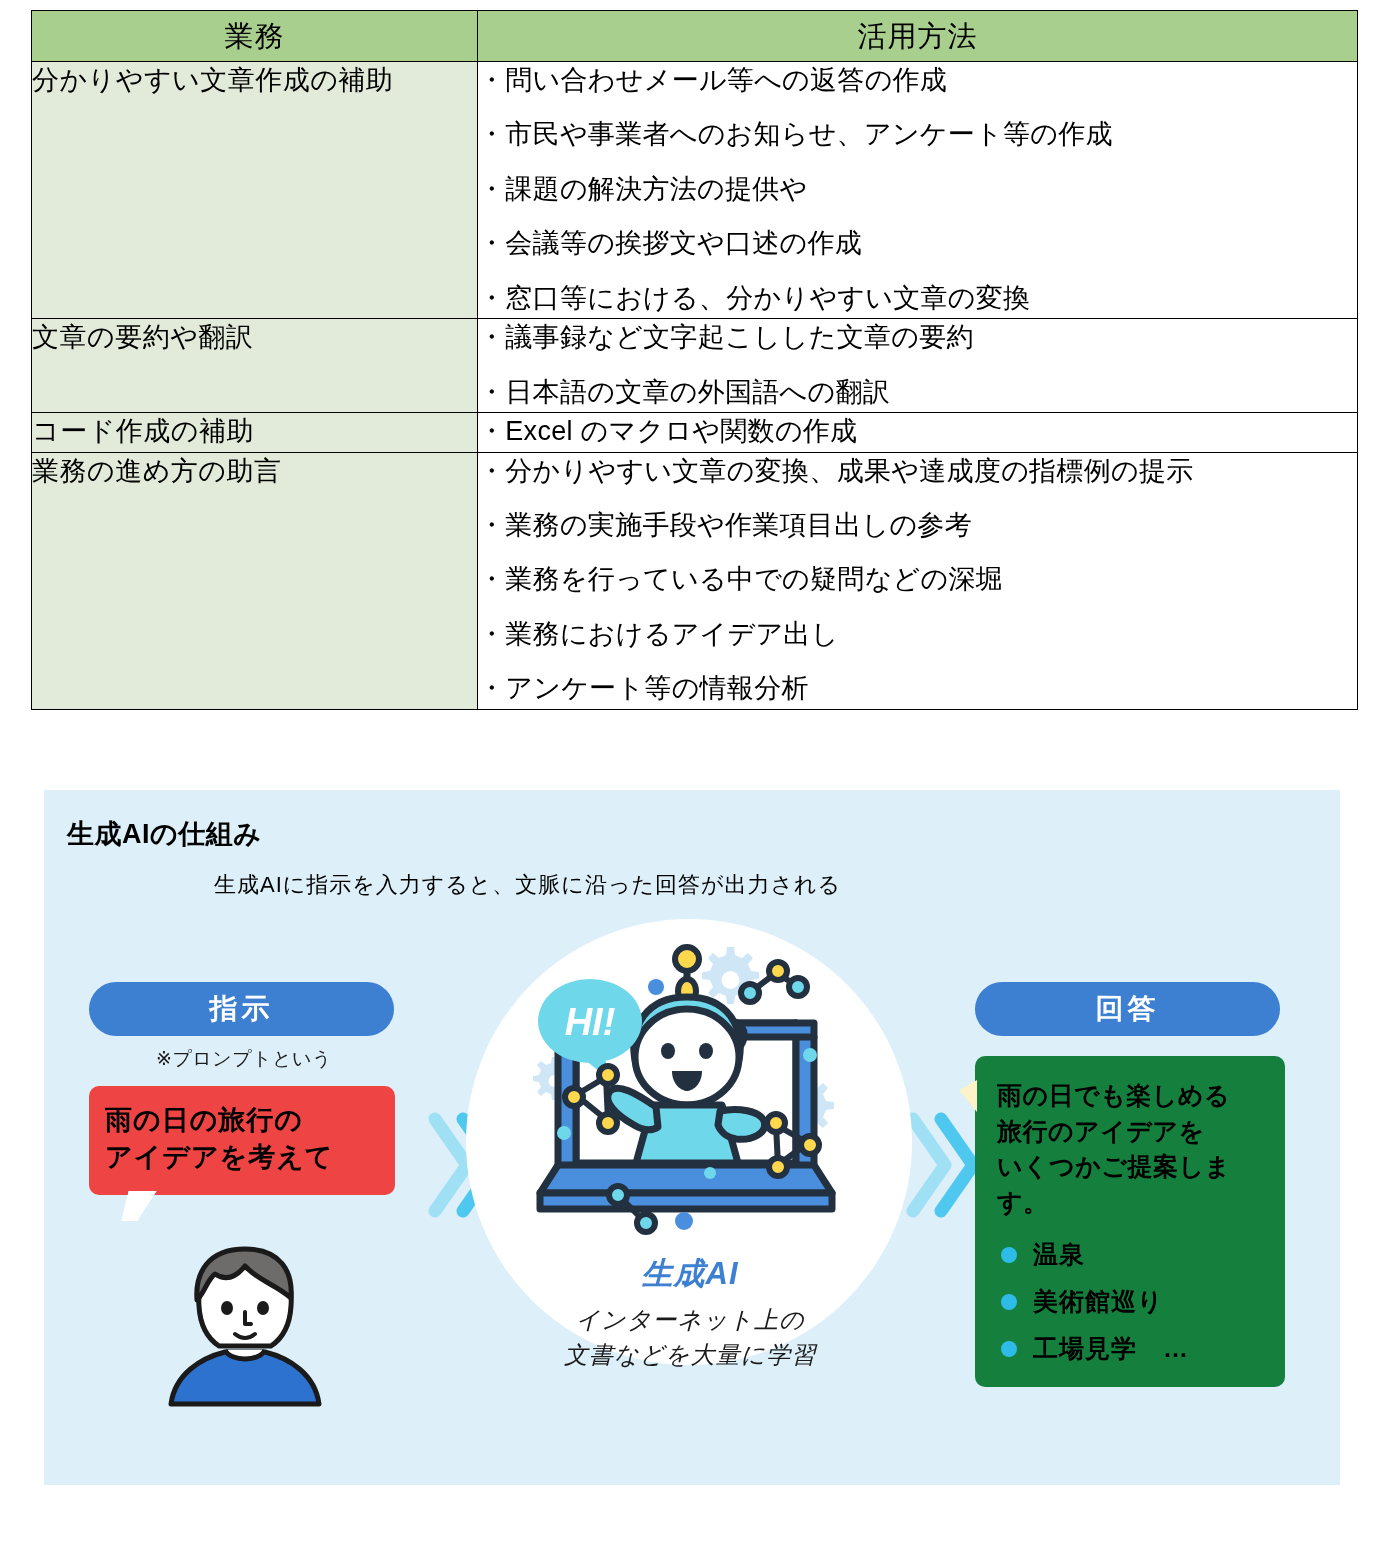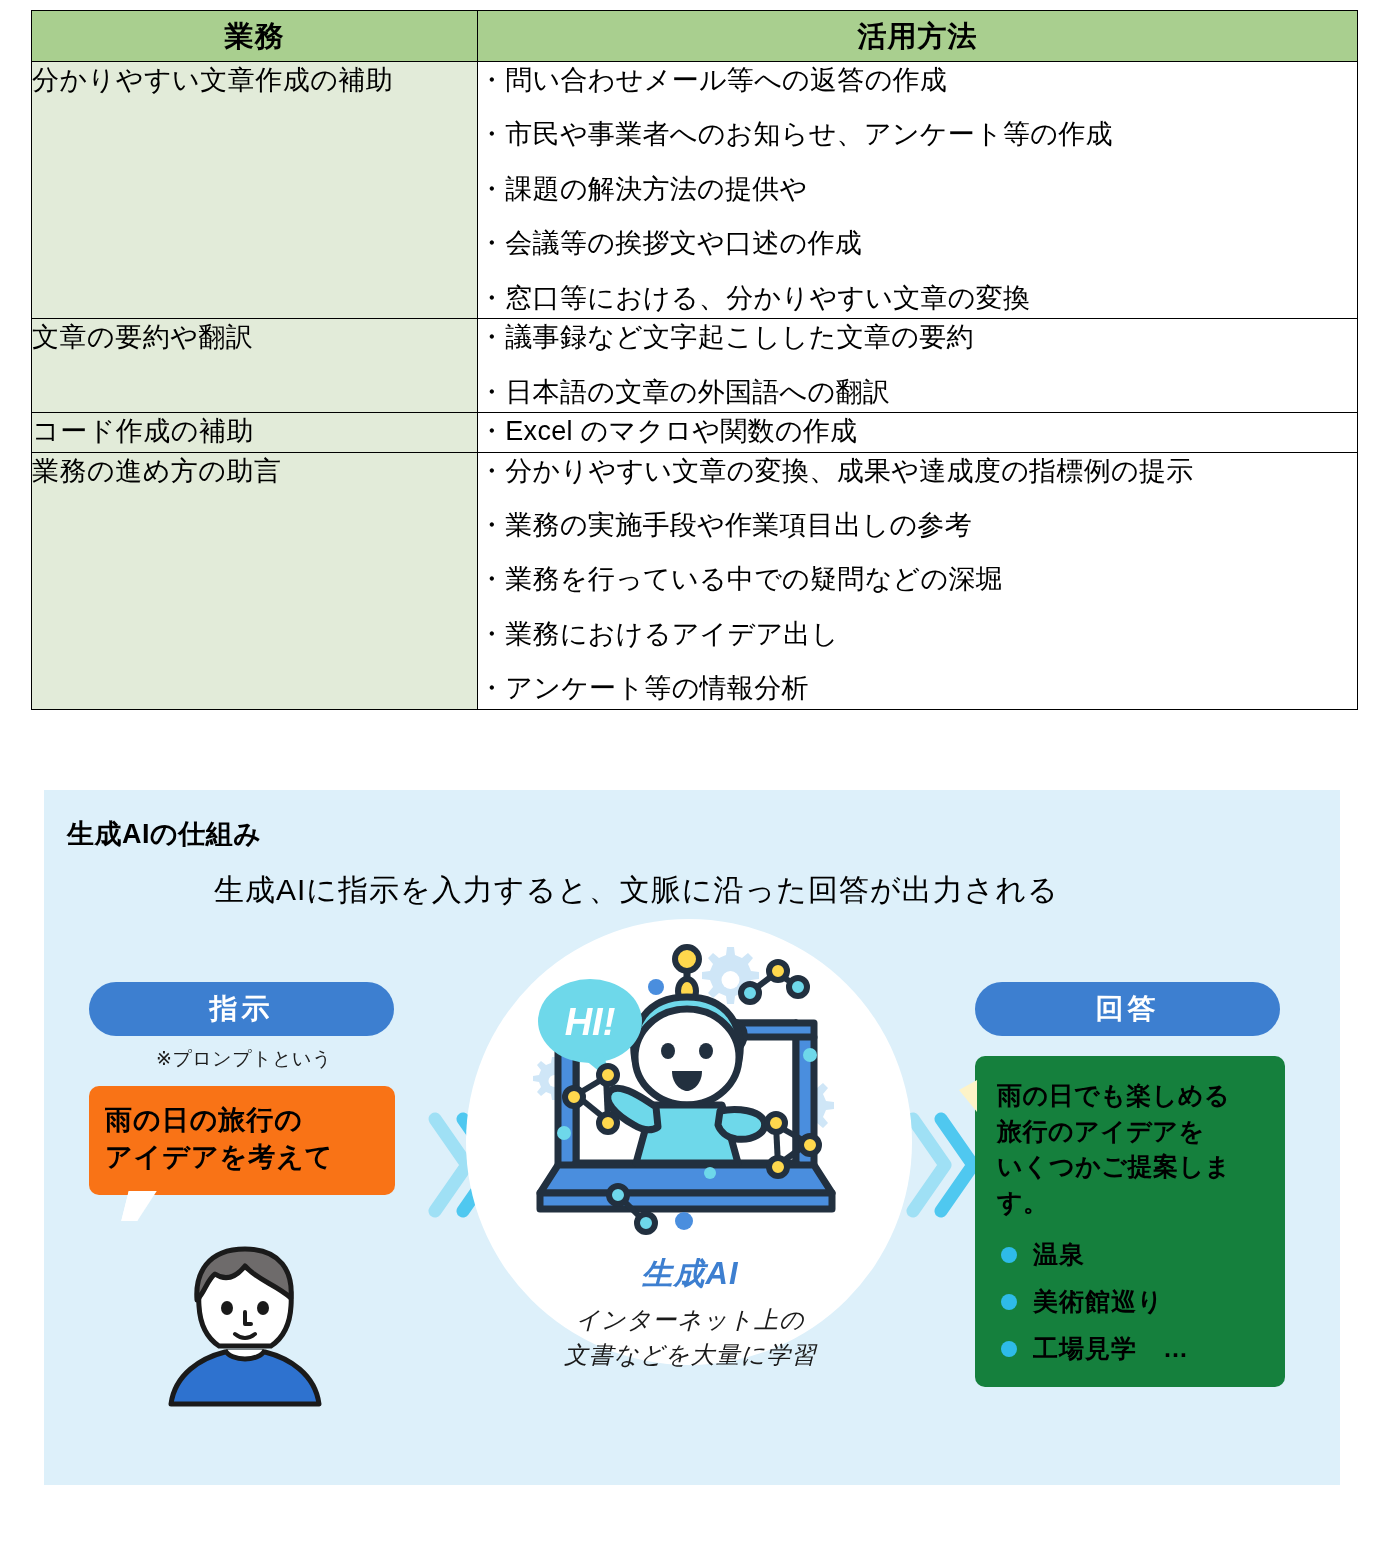--- a/index.html
+++ b/index.html
@@ -22,21 +22,21 @@
     padding:0;
   }
   table.usage col.c1{width:446px;}
   table.usage col.c2{width:880px;}
 
   .hdr{
     background:#a9cf8f;
     height:50px;
     text-align:center;
     font-size:29px;
-    font-weight:700;
+    font-weight:400;
     line-height:50px;
     letter-spacing:1px;
   }
   .task-cell{
     background:#e2ebd9;
     font-size:27px;
     padding:16px 0 14px 14px;
     line-height:1.35;
     letter-spacing:0.5px;
   }
@@ -58,37 +58,37 @@
   .panel{
     position:absolute;left:44px;top:790px;width:1296px;height:695px;
     background:#ddf0fa;
   }
   .panel-title{
     position:absolute;left:23px;top:26px;
     font-size:27px;font-weight:bold;letter-spacing:0.5px;
   }
   .panel-sub{
     position:absolute;left:170px;top:80px;
-    font-size:30px;letter-spacing:1px;
+    font-size:22px;letter-spacing:1px;
   }
 
   
   .col-left{position:absolute;left:45px;top:192px;width:310px;}
   .pill{
     width:305px;height:54px;border-radius:27px;background:#3d7fd0;
     color:#fff;font-size:28px;font-weight:bold;
     display:flex;align-items:center;justify-content:center;
     letter-spacing:4px;
   }
   .pill-note{
     margin-top:10px;text-align:center;font-size:19px;color:#1d1d1d;
     letter-spacing:0.5px;
   }
   .bubble{
-    position:relative;margin-top:14px;background:#f97316;border-radius:10px;
+    position:relative;margin-top:14px;background:#ef4444;border-radius:10px;
     padding:16px 14px 18px 16px;width:276px;
   }
   .bubble .ln{font-size:27px;font-weight:bold;line-height:1.38;letter-spacing:1px;}
   .bubble:after{
     content:"";position:absolute;left:36px;bottom:-26px;
     width:0;height:0;
     border-left:16px solid #fff;
     border-right:12px solid transparent;
     border-top:30px solid #fff;
     transform:skewX(-14deg);

